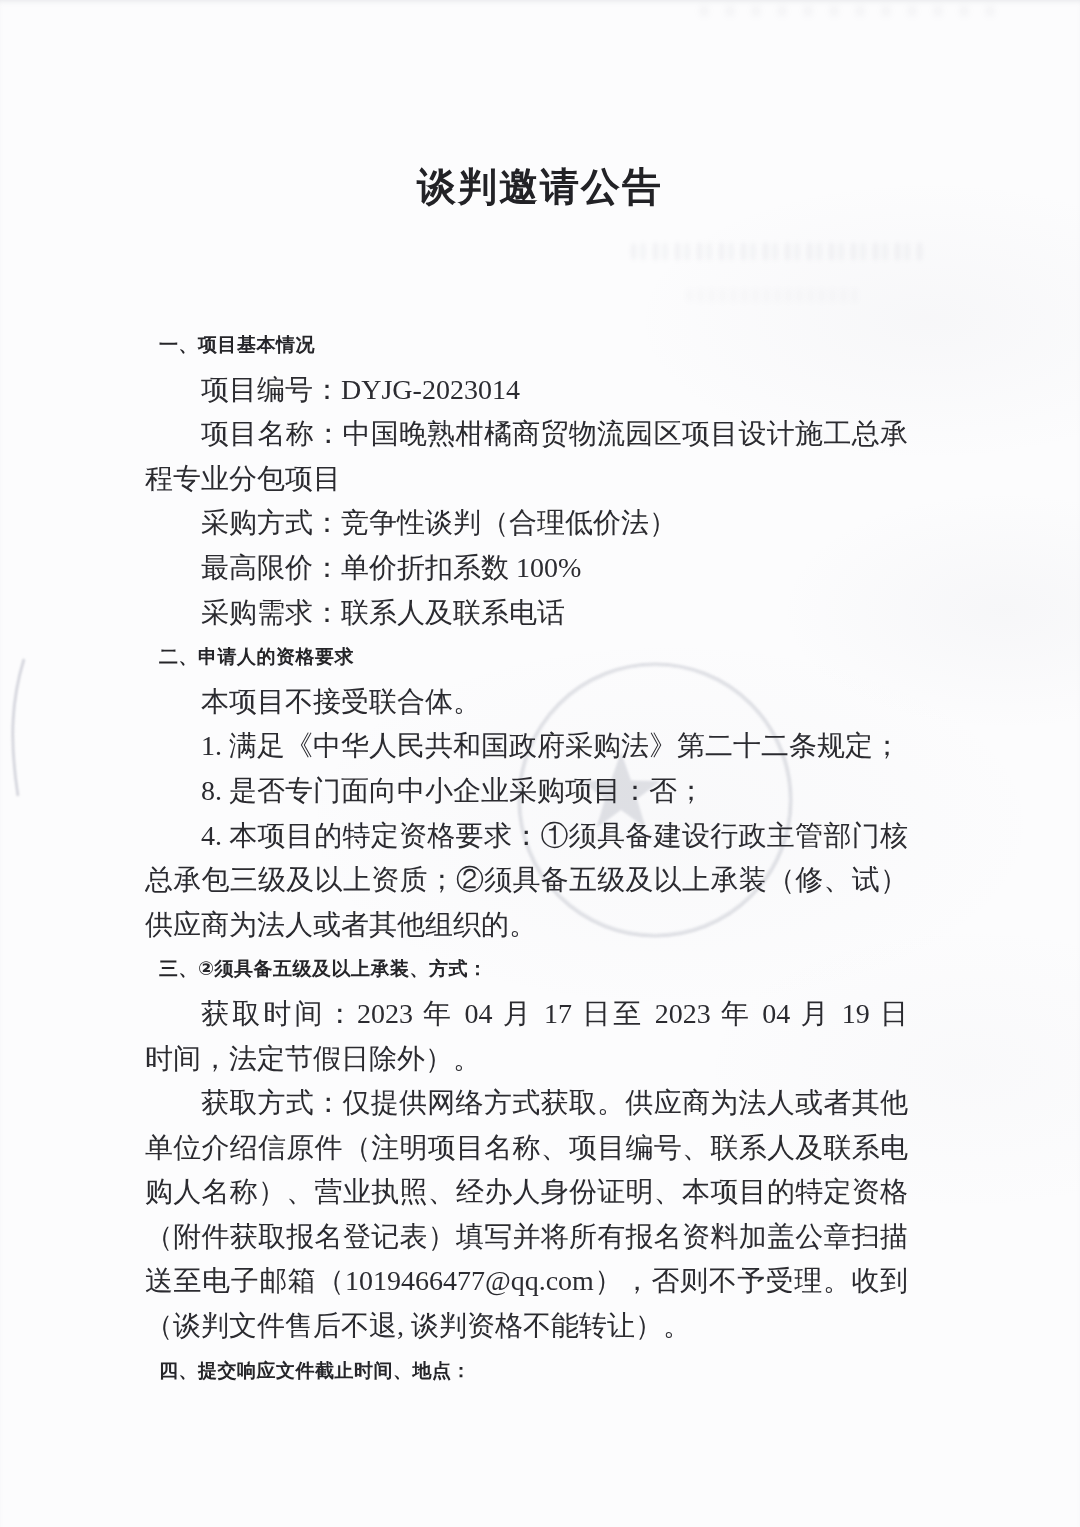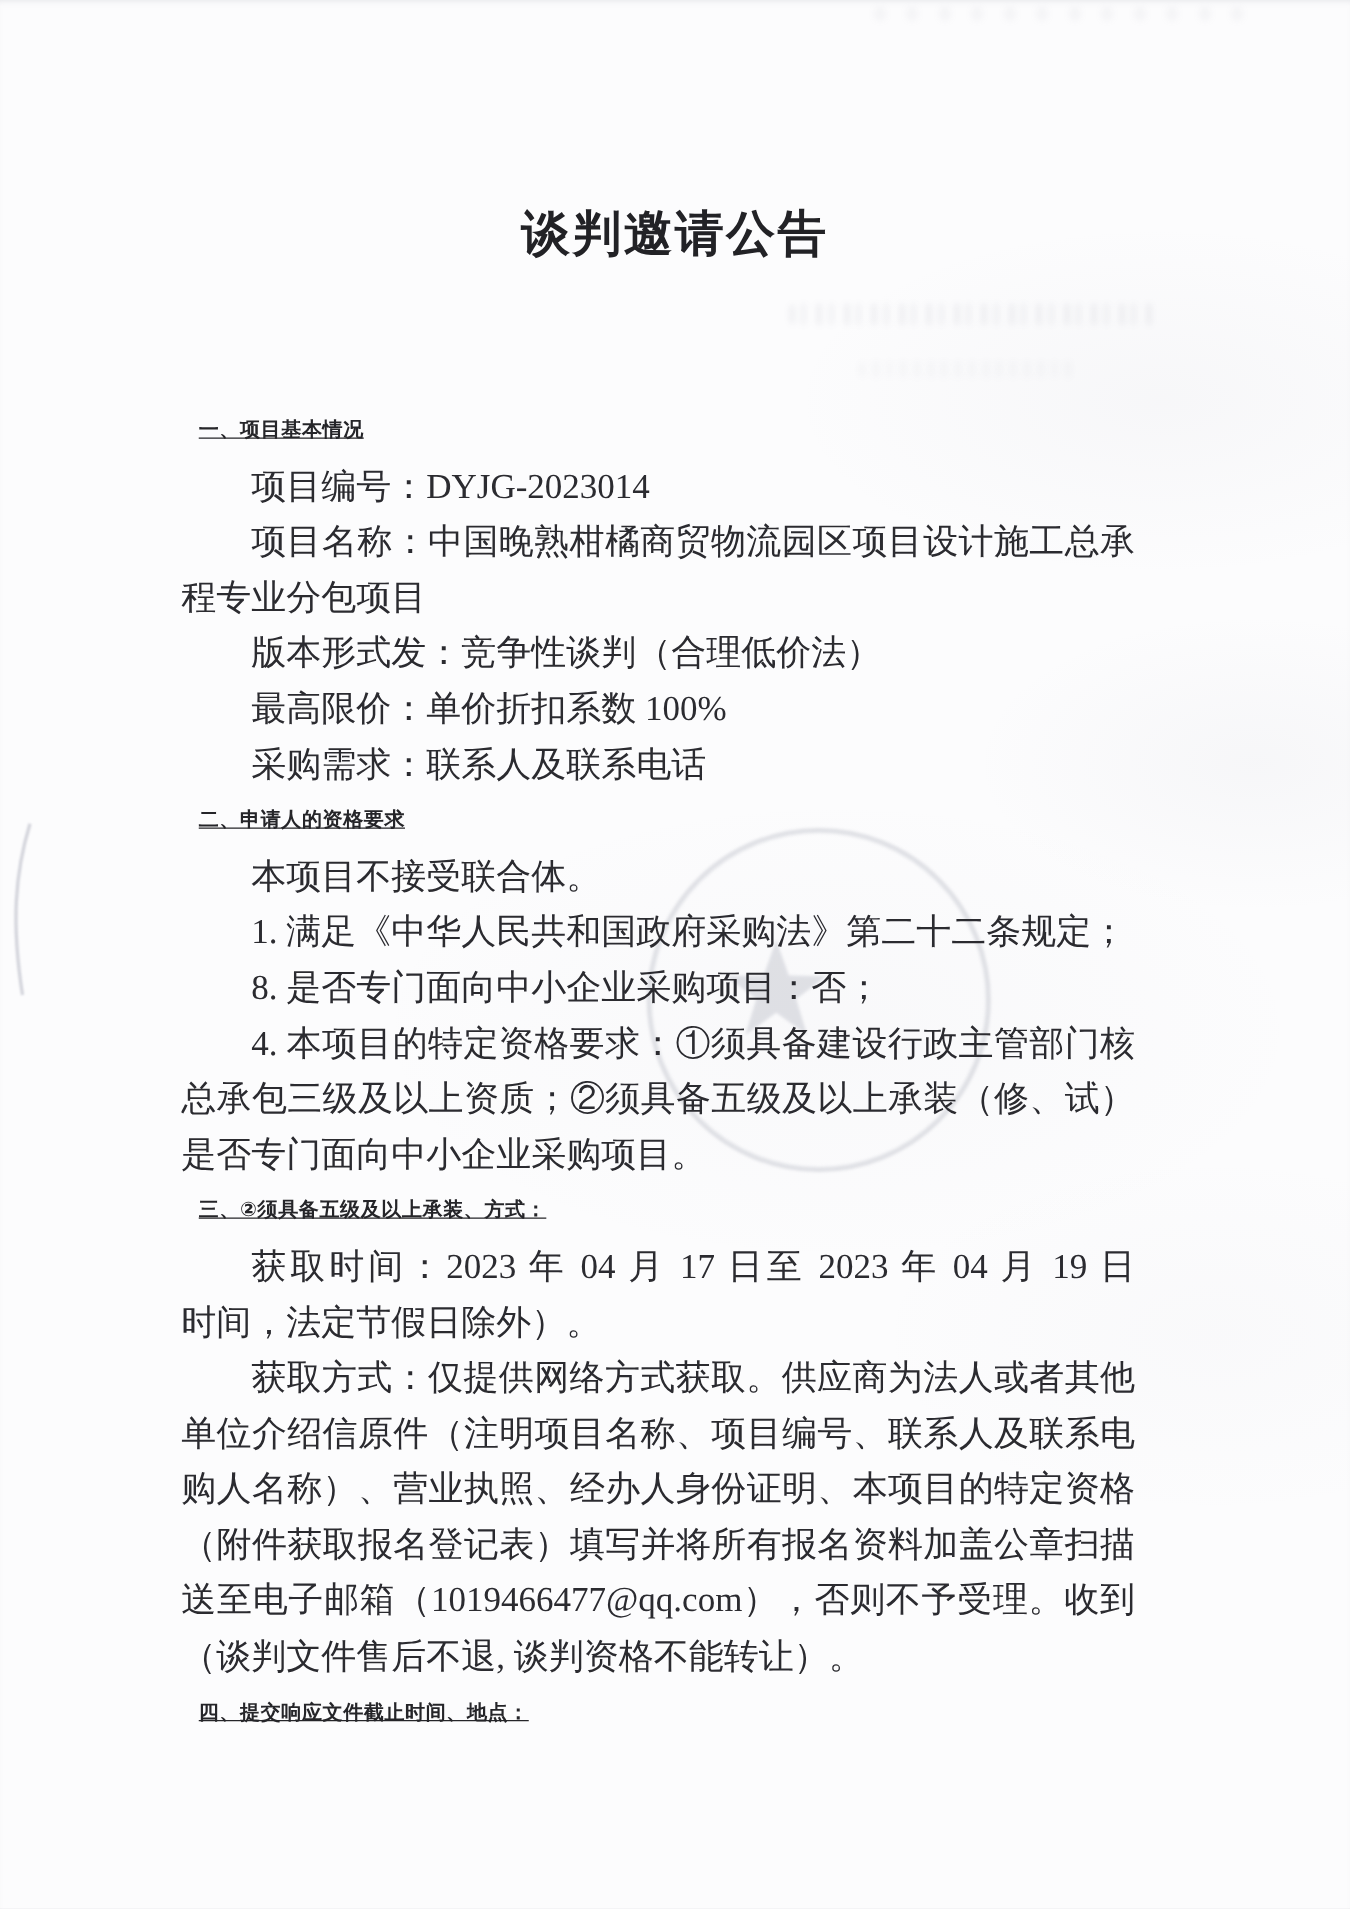--- a/index.html
+++ b/index.html
@@ -21,21 +21,21 @@
   }
   .doc{position:absolute;left:145px;top:323px;width:763px;}
   .line{
     height:44.6px;line-height:44.6px;font-size:28px;white-space:nowrap;
     overflow:hidden;
   }
   .line.indent{padding-left:56px;}
   .line.full{white-space:normal;text-align:justify;text-align-last:justify;}
   .line.heading{
     font-family:"Liberation Sans","DejaVu Sans",sans-serif;
-    font-weight:700;font-size:16px;padding-left:14px;letter-spacing:.5px;color:#252529;text-decoration:underline;
+    font-weight:700;font-size:19px;padding-left:14px;letter-spacing:.5px;color:#252529;
   }
   
   .smudge-a{
     position:absolute;left:632px;top:243px;width:292px;height:17px;
     background:repeating-linear-gradient(90deg,
       rgba(138,140,155,.38) 0 3px, transparent 3px 9px,
       rgba(138,140,155,.24) 9px 13px, transparent 13px 22px);
     filter:blur(2.6px);opacity:.42;border-radius:4px;
   }
   .smudge-b{
@@ -73,30 +73,30 @@
   <svg class="crease" width="30" height="145">
     <path d="M22,3 C10,42 7,82 16,140" stroke="rgba(125,128,150,0.32)" stroke-width="2.6" fill="none"></path>
   </svg>
 
   <div class="title">谈判邀请公告</div>
   <div class="doc" id="doc-lines">
       <div class="line heading">一、项目基本情况</div>
       <div class="line indent">项目编号：DYJG-2023014</div>
       <div class="line indent full">项目名称：中国晚熟柑橘商贸物流园区项目设计施工总承包（EPC）强电工</div>
       <div class="line flush">程专业分包项目</div>
-      <div class="line indent">版本形式发：竞争性谈判（合理低价法）</div>
+      <div class="line indent">采购方式：竞争性谈判（合理低价法）</div>
       <div class="line indent">最高限价：单价折扣系数 100%</div>
       <div class="line indent">采购需求：联系人及联系电话</div>
       <div class="line heading">二、申请人的资格要求</div>
       <div class="line indent">本项目不接受联合体。</div>
       <div class="line indent">1. 满足《中华人民共和国政府采购法》第二十二条规定；</div>
       <div class="line indent">8. 是否专门面向中小企业采购项目：否；</div>
       <div class="line indent full">4. 本项目的特定资格要求：①须具备建设行政主管部门核发的电力工程施工</div>
       <div class="line flush full">总承包三级及以上资质；②须具备五级及以上承装（修、试）电力设施许可证；</div>
-      <div class="line flush">是否专门面向中小企业采购项目。</div>
+      <div class="line flush">供应商为法人或者其他组织的。</div>
       <div class="line heading">三、②须具备五级及以上承装、方式：</div>
       <div class="line indent full">获取时间：2023 年 04 月 17 日至 2023 年 04 月 19 日 09:00- 17:00（北京</div>
       <div class="line flush">时间，法定节假日除外）。</div>
       <div class="line indent full">获取方式：仅提供网络方式获取。供应商为法人或者其他组织的，只需提供</div>
       <div class="line flush full">单位介绍信原件（注明项目名称、项目编号、联系人及联系电话、电子邮箱和采</div>
       <div class="line flush full">购人名称）、营业执照、经办人身份证明、本项目的特定资格要求、报名登记表</div>
       <div class="line flush full">（附件获取报名登记表）填写并将所有报名资料加盖公章扫描以 PDF 版本形式发</div>
       <div class="line flush full">送至电子邮箱（1019466477@qq.com），否则不予受理。收到谈判文件即报名成功。</div>
       <div class="line flush">（谈判文件售后不退, 谈判资格不能转让）。</div>
       <div class="line heading">四、提交响应文件截止时间、地点：</div>

